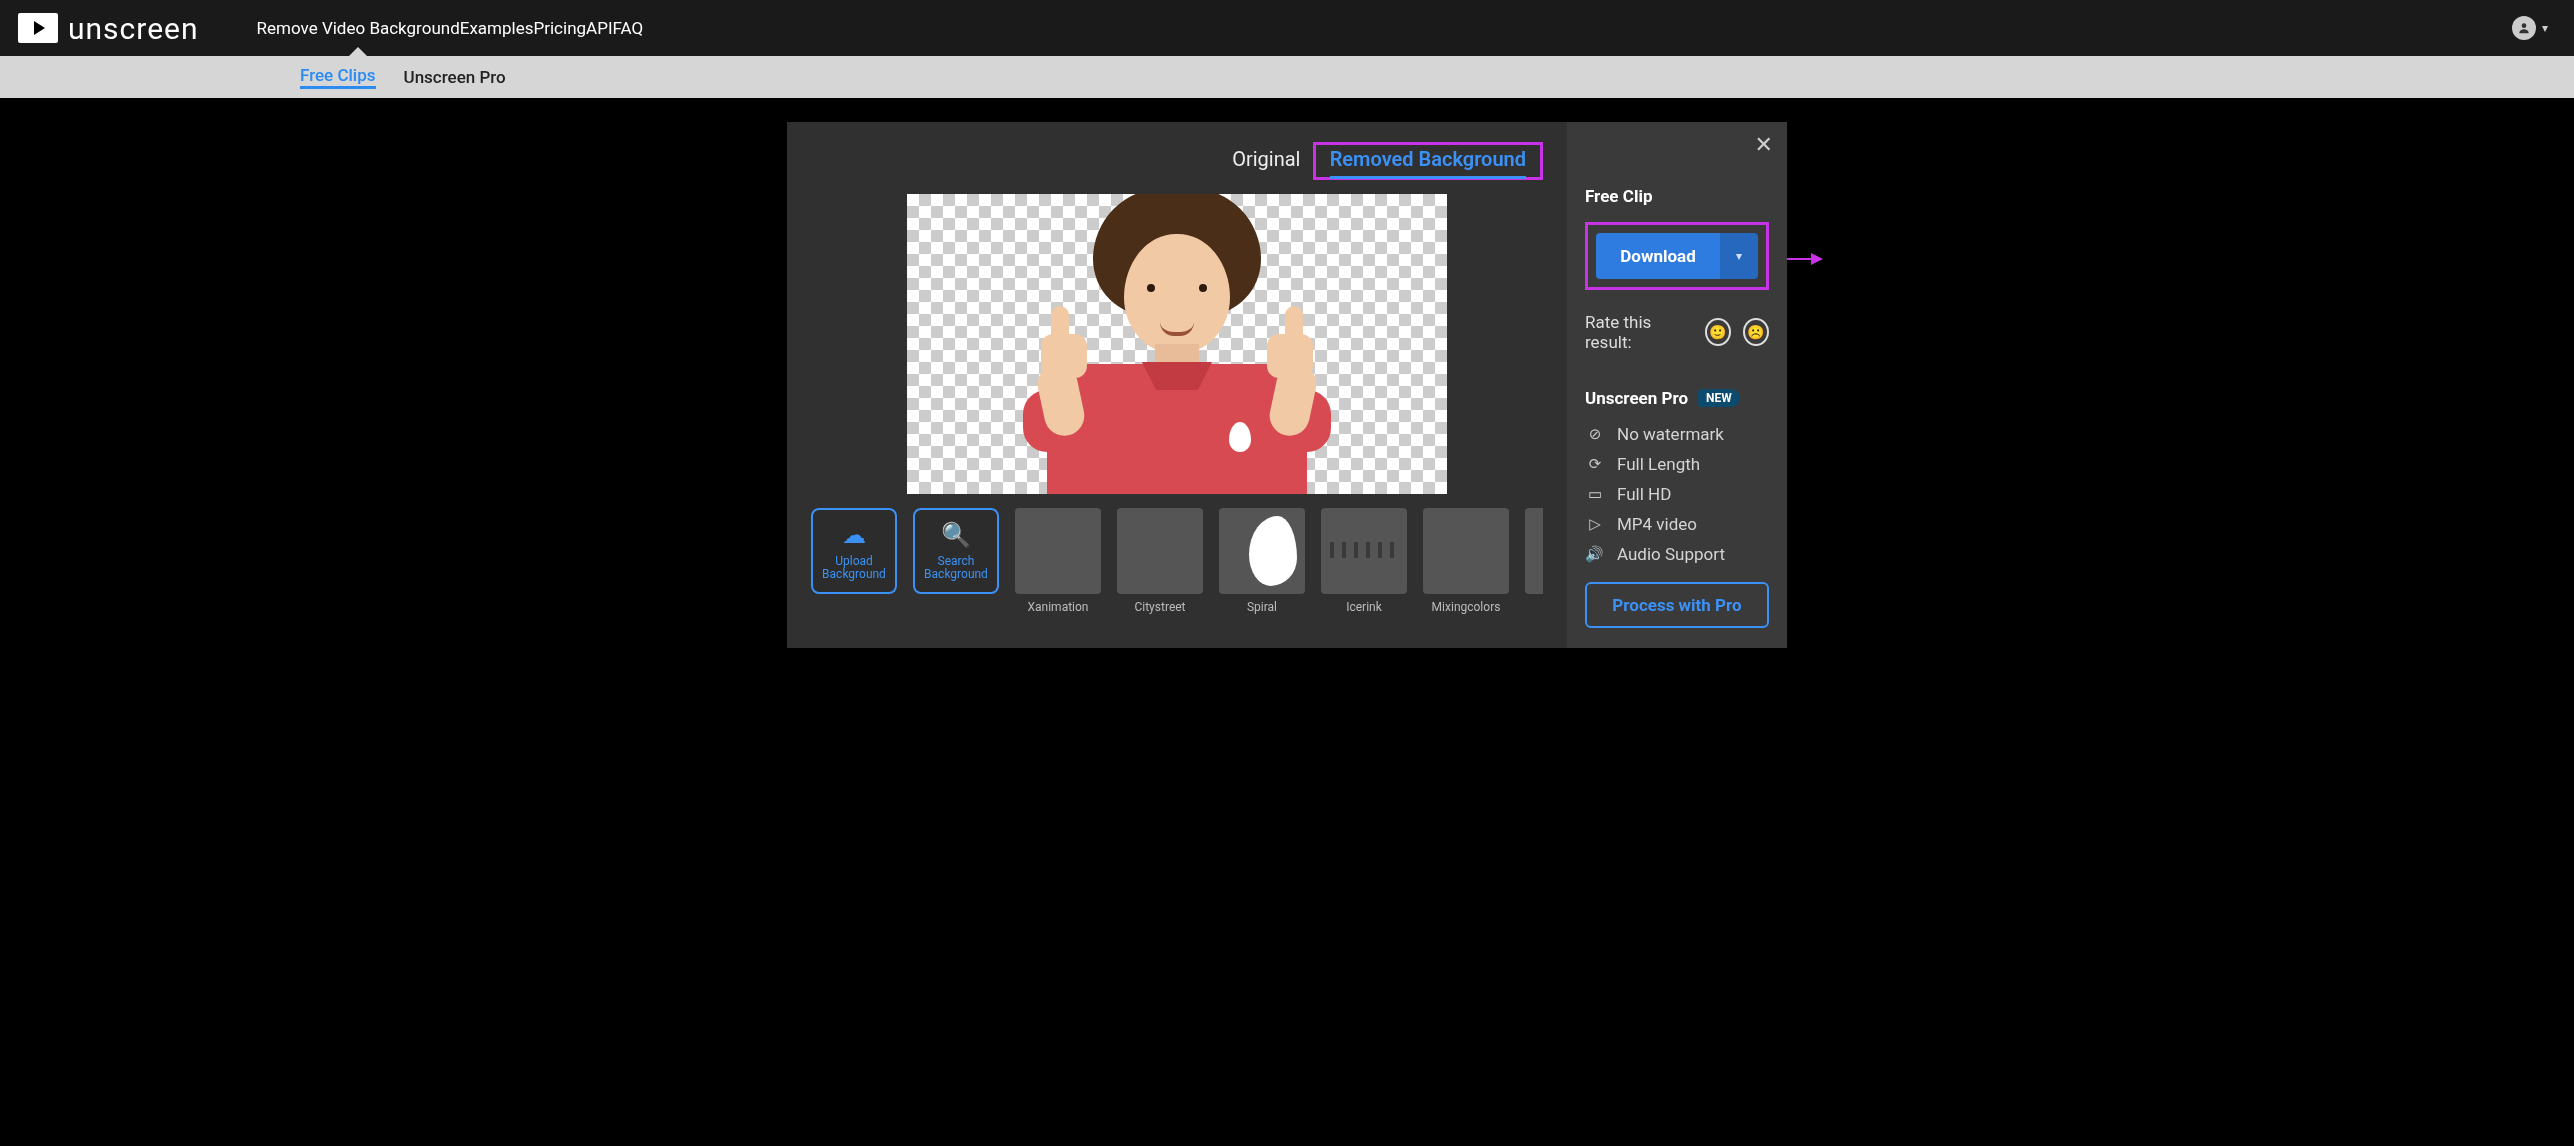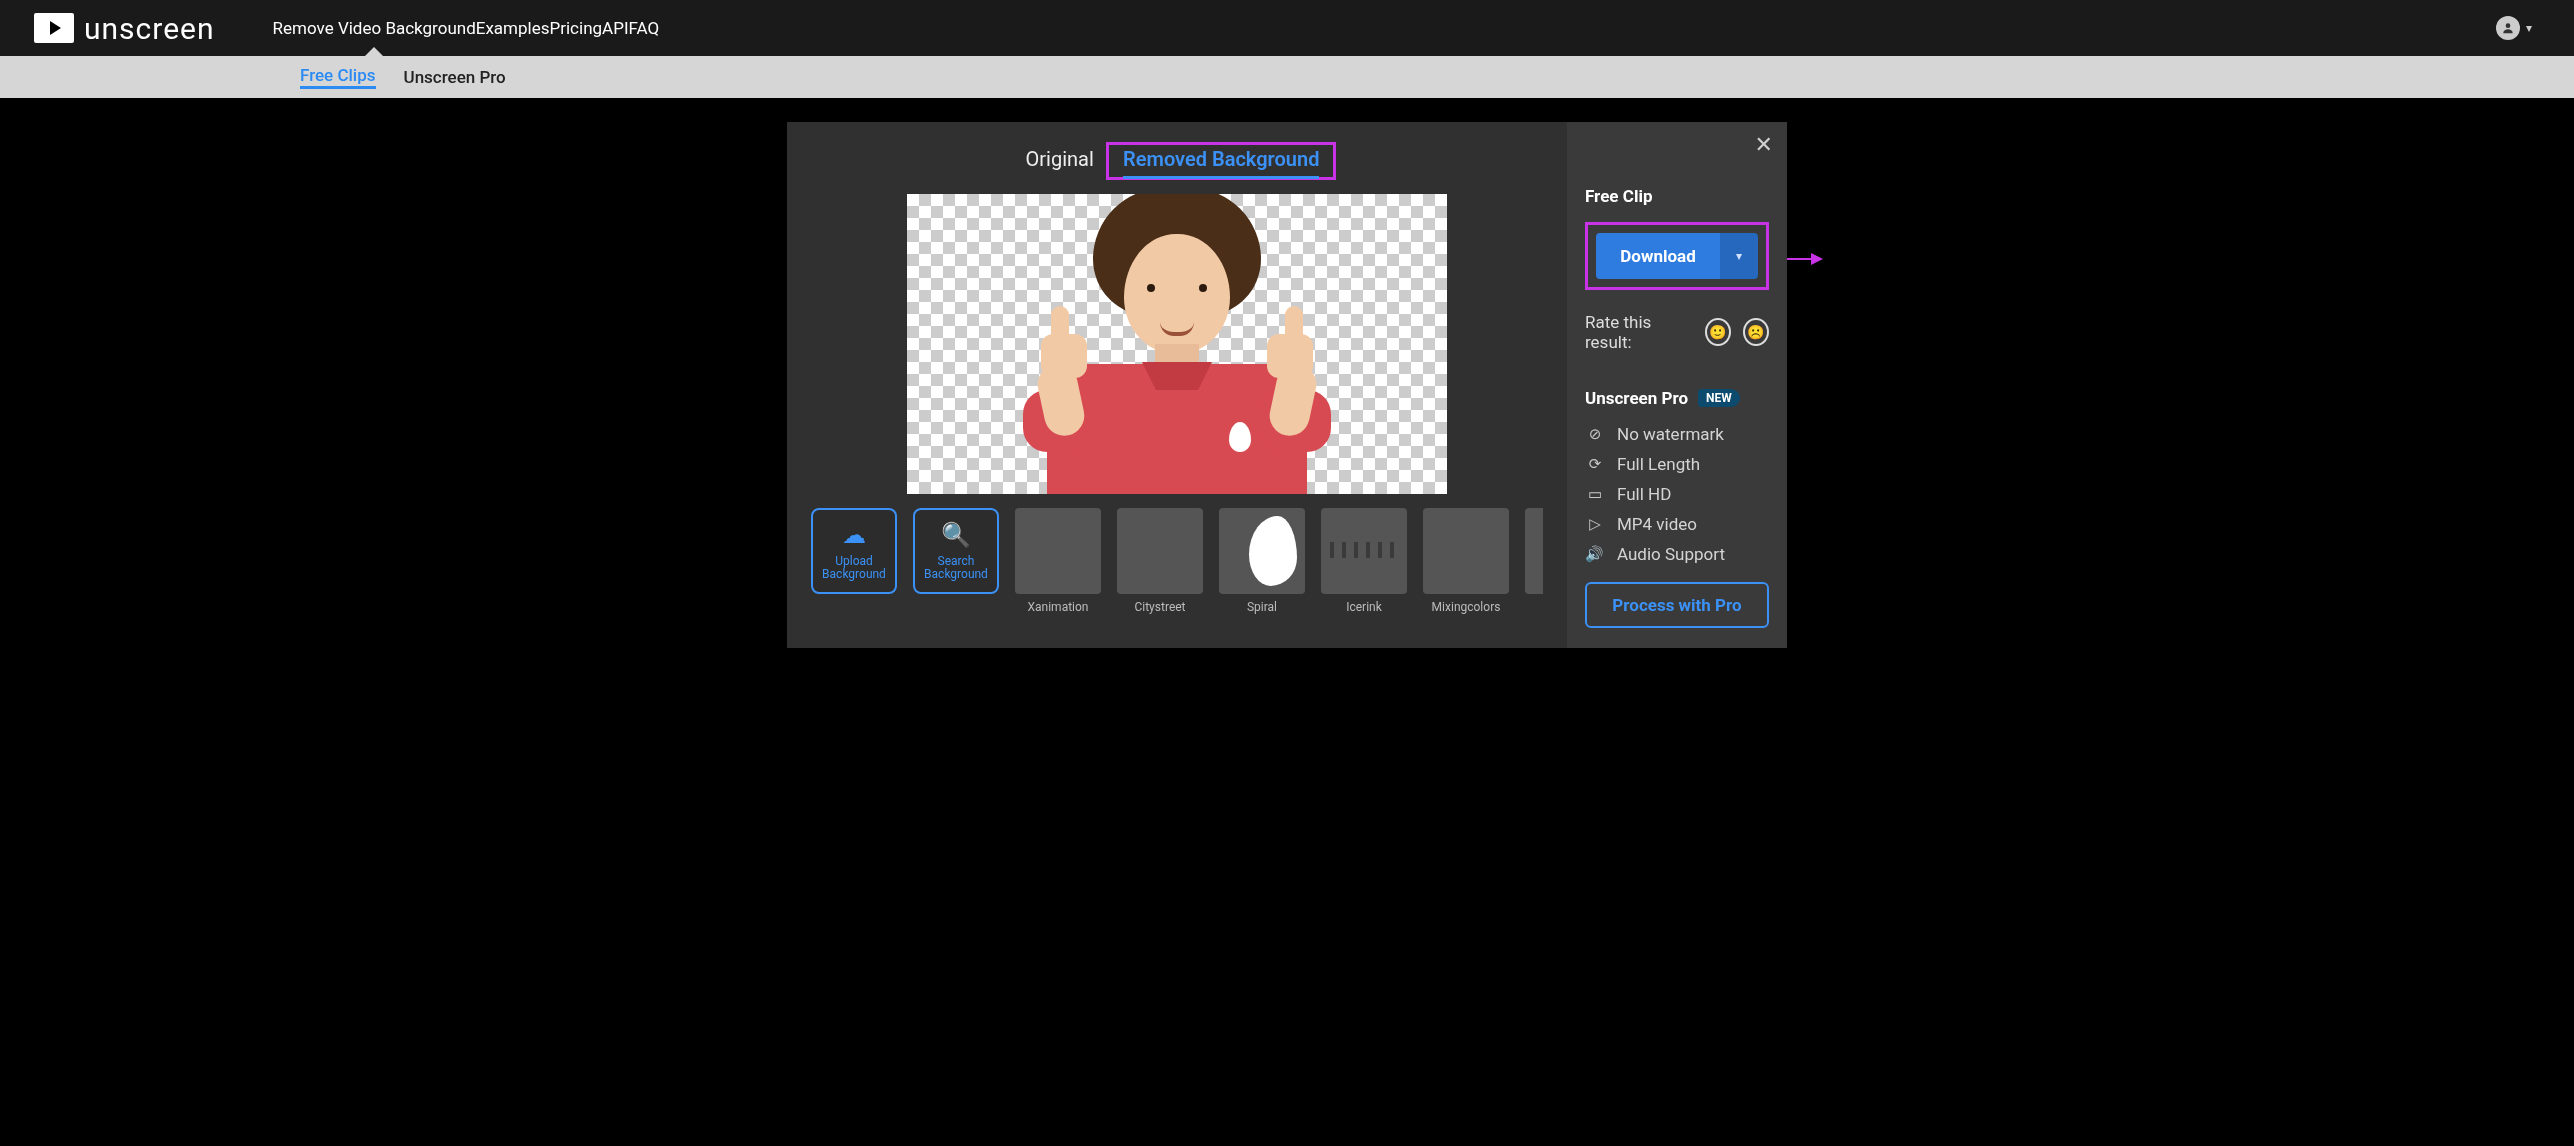--- a/index.html
+++ b/index.html
@@ -8,21 +8,21 @@
     font-family: -apple-system, BlinkMacSystemFont, "Segoe UI", Roboto, Arial, sans-serif;
     background: #000;
     color: #fff;
     overflow-x: hidden;
     font-size: 17px;
   }
   .topbar {
     background: #1a1a1a;
     display: flex;
     align-items: center;
-    padding: 0 34px;
+    padding: 0 18px;
     height: 56px;
   }
   .logo-wrap { display: flex; align-items: center; gap: 10px; margin-right: 58px; }
   .logo-mark {
     width: 40px; height: 30px; background:#fff; border:3px solid #fff;
     display:flex; align-items:center; justify-content:center; position:relative;
     border-radius:2px;
   }
   .logo-mark::after{
     content:""; width:0; height:0; border-left:11px solid #000;
@@ -50,21 +50,21 @@
   .subbar a { color:#222; text-decoration:none; font-weight:500; }
   .subbar a.active { color:#2b8bf3; border-bottom:3px solid #2b8bf3; padding-bottom:1px;}
 
   .stage-wrap { display:flex; justify-content:center; padding:24px 0 14px; }
   .stage {
     width:1000px; background:#303030; display:flex; position:relative;
   }
   .main { flex:1; padding:20px 24px 24px; }
   .side { width:252px; background:#3a3a3a; position:relative; padding:16px 18px 20px; }
 
-  .tabs { text-align:center; margin-bottom:14px; }
+  .tabs { text-align:right; margin-bottom:14px; }
   .tab { font-size:20px; color:#eee; margin:0 8px; padding-bottom:5px; cursor:pointer; }
   .tab.active { color:#3b91f5; font-weight:600; border-bottom:3px solid #3b91f5;}
   .tab-active-box { border:3px solid #c933e8; padding:2px 6px 6px; display:inline-block;}
 
   .annot-arrow-1 {
     position:absolute; left:810px; top:30px; width:90px; height:2px;
     background:#c933e8;
   }
   .annot-arrow-1::before{
     content:""; position:absolute; left:-10px; top:-5px;

